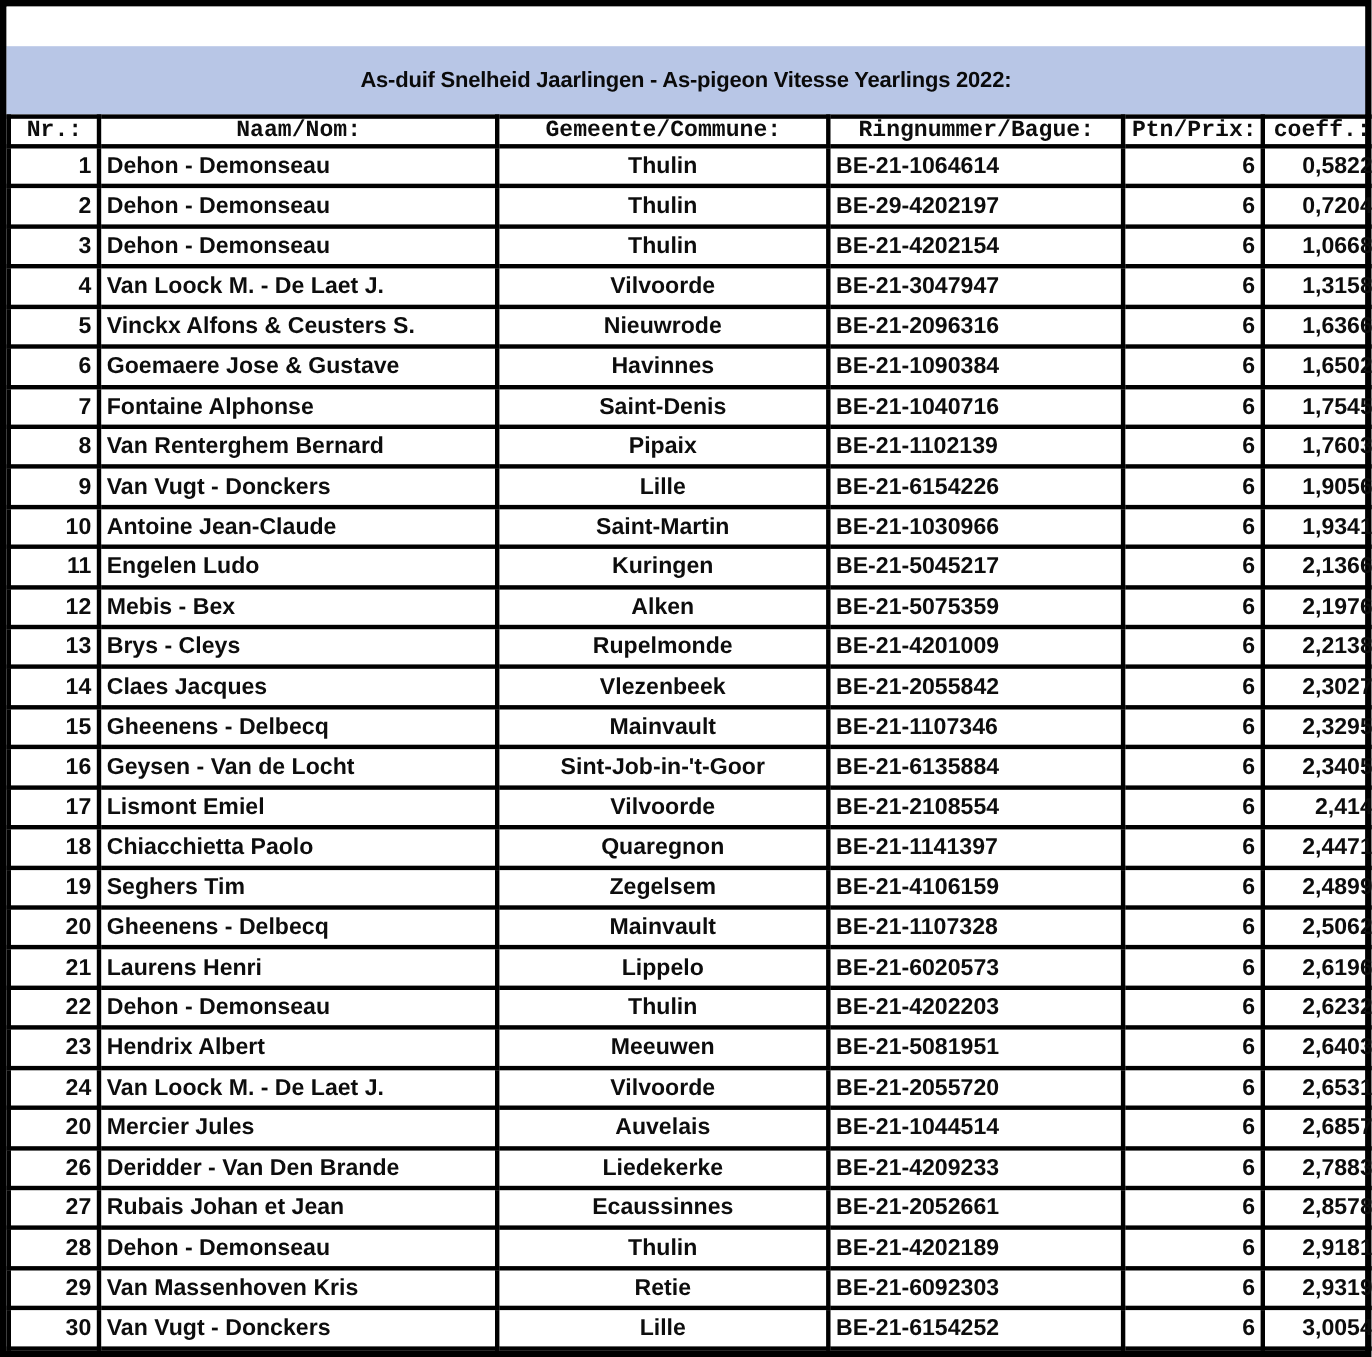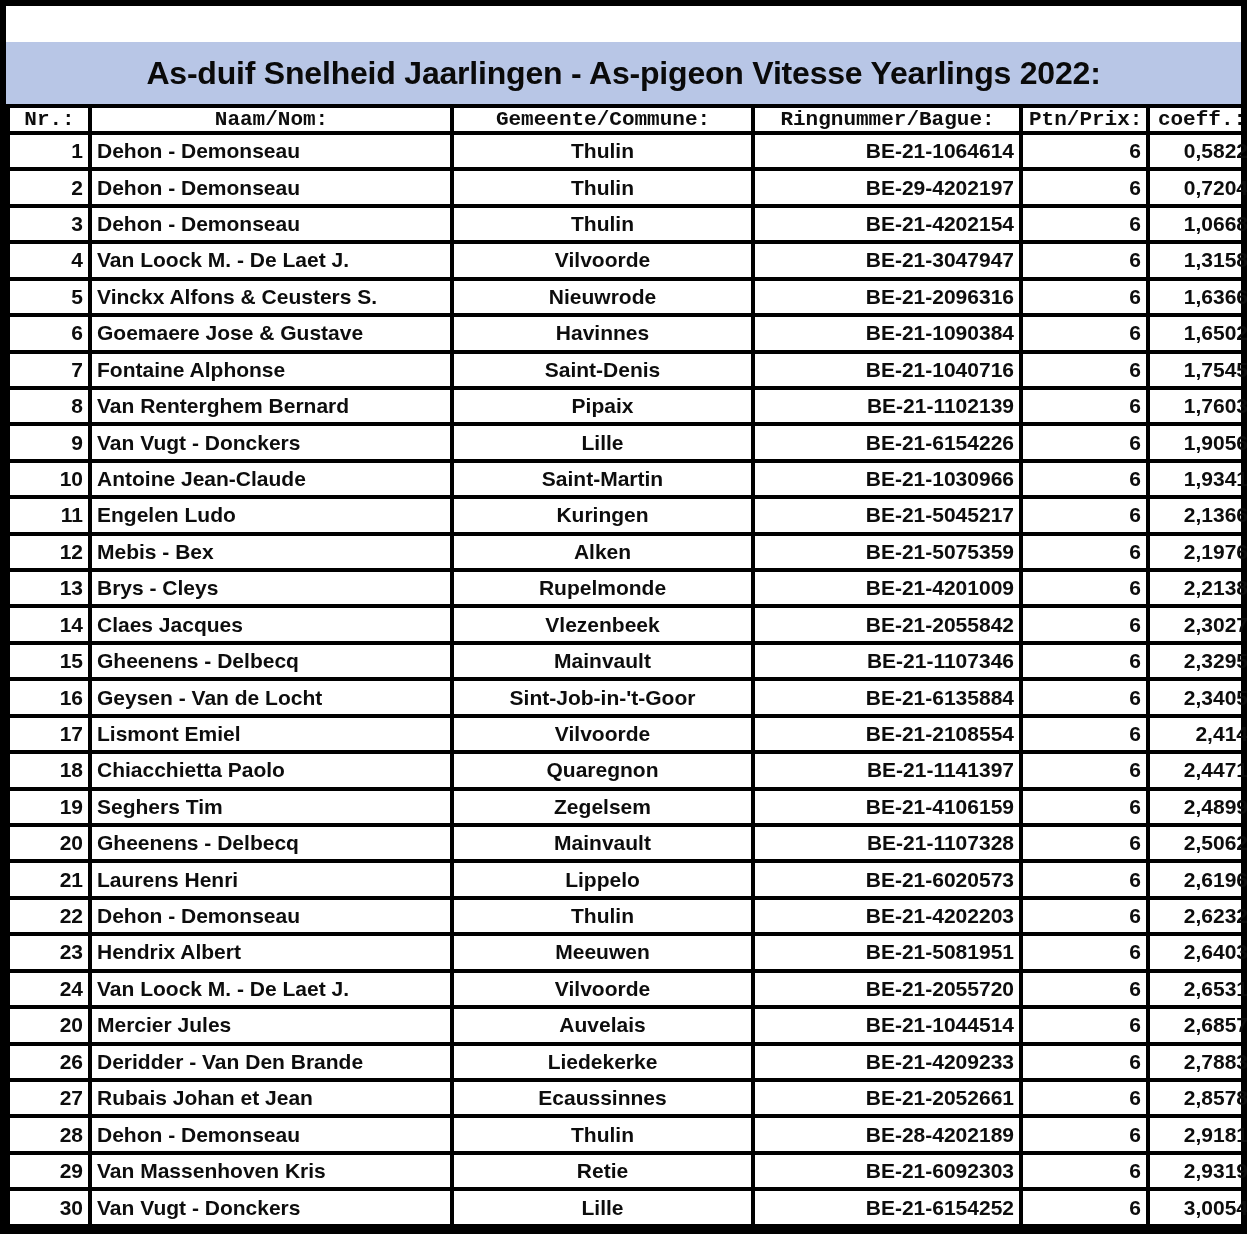--- a/index.html
+++ b/index.html
@@ -21,21 +21,21 @@
     background: #ffffff;
   }
   .title-bar {
     height: 62px;
     background: #b8c6e6;
     display: flex;
     align-items: center;
     justify-content: center;
   }
   .title-bar .title-text {
-    font-size: 32px;
+    font-size: 20px;
     letter-spacing: -0.2px;
     color: #0a0a0a;
   }
   .table-wrap { height: 1124px; }
   table.results {
     width: 100%;
     height: 100%;
     border-collapse: collapse;
     table-layout: fixed;
   }
@@ -51,21 +51,21 @@
   table.results th { text-align: center; padding-left: 6px; font-family: Liberation Mono, monospace; }
   col.c-nr      { width: 82px;  }
   col.c-name    { width: 362px; }
   col.c-commune { width: 301px; }
   col.c-ring    { width: 268px; }
   col.c-points  { width: 127px; }
   col.c-coeff   { width: 107px; }
   td.col-nr      { text-align: right; padding-right: 5px; }
   td.col-name    { text-align: left;  padding-left: 7px; }
   td.col-commune { text-align: center;  padding-left: 7px; }
-  td.col-ring    { text-align: right;  padding-left: 7px; }
+  td.col-ring    { text-align: left;  padding-left: 7px; }
   td.col-points  { text-align: right; padding-right: 6px; }
   td.col-coeff   { text-align: right; padding-right: 9px; }
 </style>
 </head>
 <body>
 
 <div class="sheet">
   <div class="top-strip"></div>
 
   <div class="title-bar">
@@ -306,21 +306,21 @@
     <td class="col-name">Rubais Johan et Jean</td>
     <td class="col-commune">Ecaussinnes</td>
     <td class="col-ring">BE-21-2052661</td>
     <td class="col-points">6</td>
     <td class="col-coeff">2,8578</td>
   </tr>
           <tr>
     <td class="col-nr">28</td>
     <td class="col-name">Dehon - Demonseau</td>
     <td class="col-commune">Thulin</td>
-    <td class="col-ring">BE-28-4202189</td>
+    <td class="col-ring">BE-21-4202189</td>
     <td class="col-points">6</td>
     <td class="col-coeff">2,9181</td>
   </tr>
           <tr>
     <td class="col-nr">29</td>
     <td class="col-name">Van Massenhoven Kris</td>
     <td class="col-commune">Retie</td>
     <td class="col-ring">BE-21-6092303</td>
     <td class="col-points">6</td>
     <td class="col-coeff">2,9319</td>

